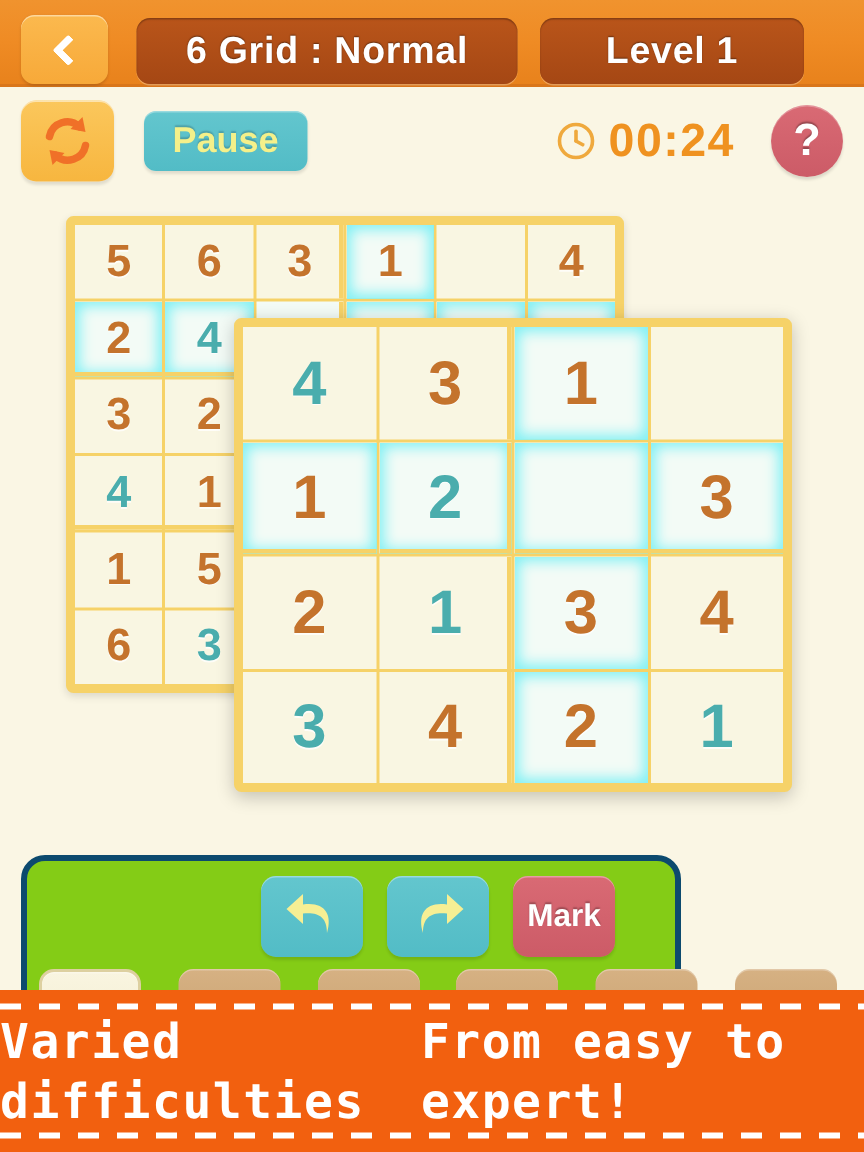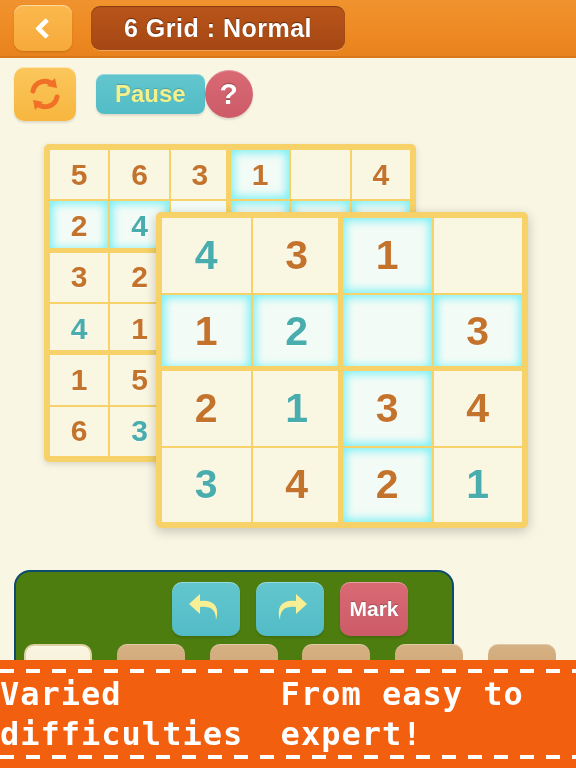--- a/index.html
+++ b/index.html
@@ -9,21 +9,21 @@
     font-family:"Liberation Sans", sans-serif;
     background:#faf6e4;
     position:relative;
   }
 
   
   .header {
     position:absolute; left:0; top:0; width:576px; height:58px;
     background:linear-gradient(180deg,#f0932e 0%,#ef8b24 50%,#e8821c 100%);
     border-bottom:2px solid #d9761a;
-    display:flex; align-items:center; padding:0 14px;
+    display:flex; align-items:flex-end; padding:0 14px;
   }
   .back-btn {
     width:58px; height:46px; border-radius:9px;
     background:linear-gradient(180deg,#fbb94e 0%,#f7a939 100%);
     box-shadow:inset 0 1px 0 rgba(255,255,255,.45), 0 1px 2px rgba(0,0,0,.15);
     display:flex; align-items:center; justify-content:center; flex:none;
   }
   .back-chev {
     width:15px; height:15px;
     border-left:5px solid #fff; border-bottom:5px solid #fff;
@@ -120,22 +120,22 @@
   #grid-back .cell.bd-rb { box-shadow:inset -3px 0 0 0 #f6d268, inset 0 -3px 0 0 #f6d268; }
   #grid-front .cell.bd-r { box-shadow:inset -3px 0 0 0 #f6d268; }
   #grid-front .cell.bd-b { box-shadow:inset 0 -3px 0 0 #f6d268; }
   #grid-front .cell.hl.bd-b { box-shadow:inset 0 -3px 0 0 #f6d268, inset 0 0 9px 3px #7ff0f4; }
   #grid-front .cell.bd-rb { box-shadow:inset -3px 0 0 0 #f6d268, inset 0 -3px 0 0 #f6d268; }
   #grid-front .cell.hl.bd-rb { box-shadow:inset -3px 0 0 0 #f6d268, inset 0 -3px 0 0 #f6d268, inset 0 0 9px 3px #7ff0f4; }
 
   
   .bottom-panel {
     position:absolute; left:14px; top:570px; width:440px; height:125px;
-    border:2px solid #0c4a6e; border-radius:16px 16px 0 0;
-    background:#4d7c0f;
+    border:4px solid #0c4a6e; border-radius:16px 16px 0 0;
+    background:#84cc16;
   }
   .action-row {
     position:absolute; left:0; top:8px; width:548px; height:58px;
     display:flex; align-items:center; justify-content:center; gap:16px;
   }
   .act-btn {
     height:54px; border-radius:10px;
     display:flex; align-items:center; justify-content:center;
     box-shadow:inset 0 1px 0 rgba(255,255,255,.35), 0 2px 2px rgba(0,0,0,.12);
     font-size:23px; font-weight:bold;
@@ -181,33 +181,42 @@
   }
 </style>
 </head>
 <body>
 
 <div class="header">
   <div class="back-btn">
     <span class="back-chev"></span>
   </div>
   <div class="title-pill" id="mode-pill">6 Grid : Normal</div>
+  <div class="title-pill" id="level-pill">Level 1</div>
 </div>
 
 <div class="controls">
   <div class="refresh-btn">
     <svg width="38" height="38" viewBox="0 0 38 38">
       <path d="M7 16 A12 12 0 0 1 27 9.5" fill="none" stroke="#f07028" stroke-width="5" stroke-linecap="round"></path>
       <polygon points="29,3 31,13 21,11" fill="#f07028"></polygon>
       <path d="M31 22 A12 12 0 0 1 11 28.5" fill="none" stroke="#f07028" stroke-width="5" stroke-linecap="round"></path>
       <polygon points="9,35 7,25 17,27" fill="#f07028"></polygon>
     </svg>
   </div>
   <div class="pause-btn">Pause</div>
 
+  <div class="timer-wrap">
+    <svg width="28" height="28" viewBox="0 0 28 28">
+      <circle cx="14" cy="14" r="11" fill="none" stroke="#efa93d" stroke-width="2.4"></circle>
+      <line x1="14" y1="14" x2="14" y2="7.5" stroke="#efa93d" stroke-width="2.4" stroke-linecap="round"></line>
+      <line x1="14" y1="14" x2="18.5" y2="16.5" stroke="#efa93d" stroke-width="2.4" stroke-linecap="round"></line>
+    </svg>
+    <span class="timer-text">00:24</span>
+  </div>
 
   <div class="help-btn">?</div>
 </div>
 
 <div class="board-area">
   <div class="grid" id="grid-back">
       <div class="cell given">
         <span class="d">5</span>
       </div>
       <div class="cell given">

